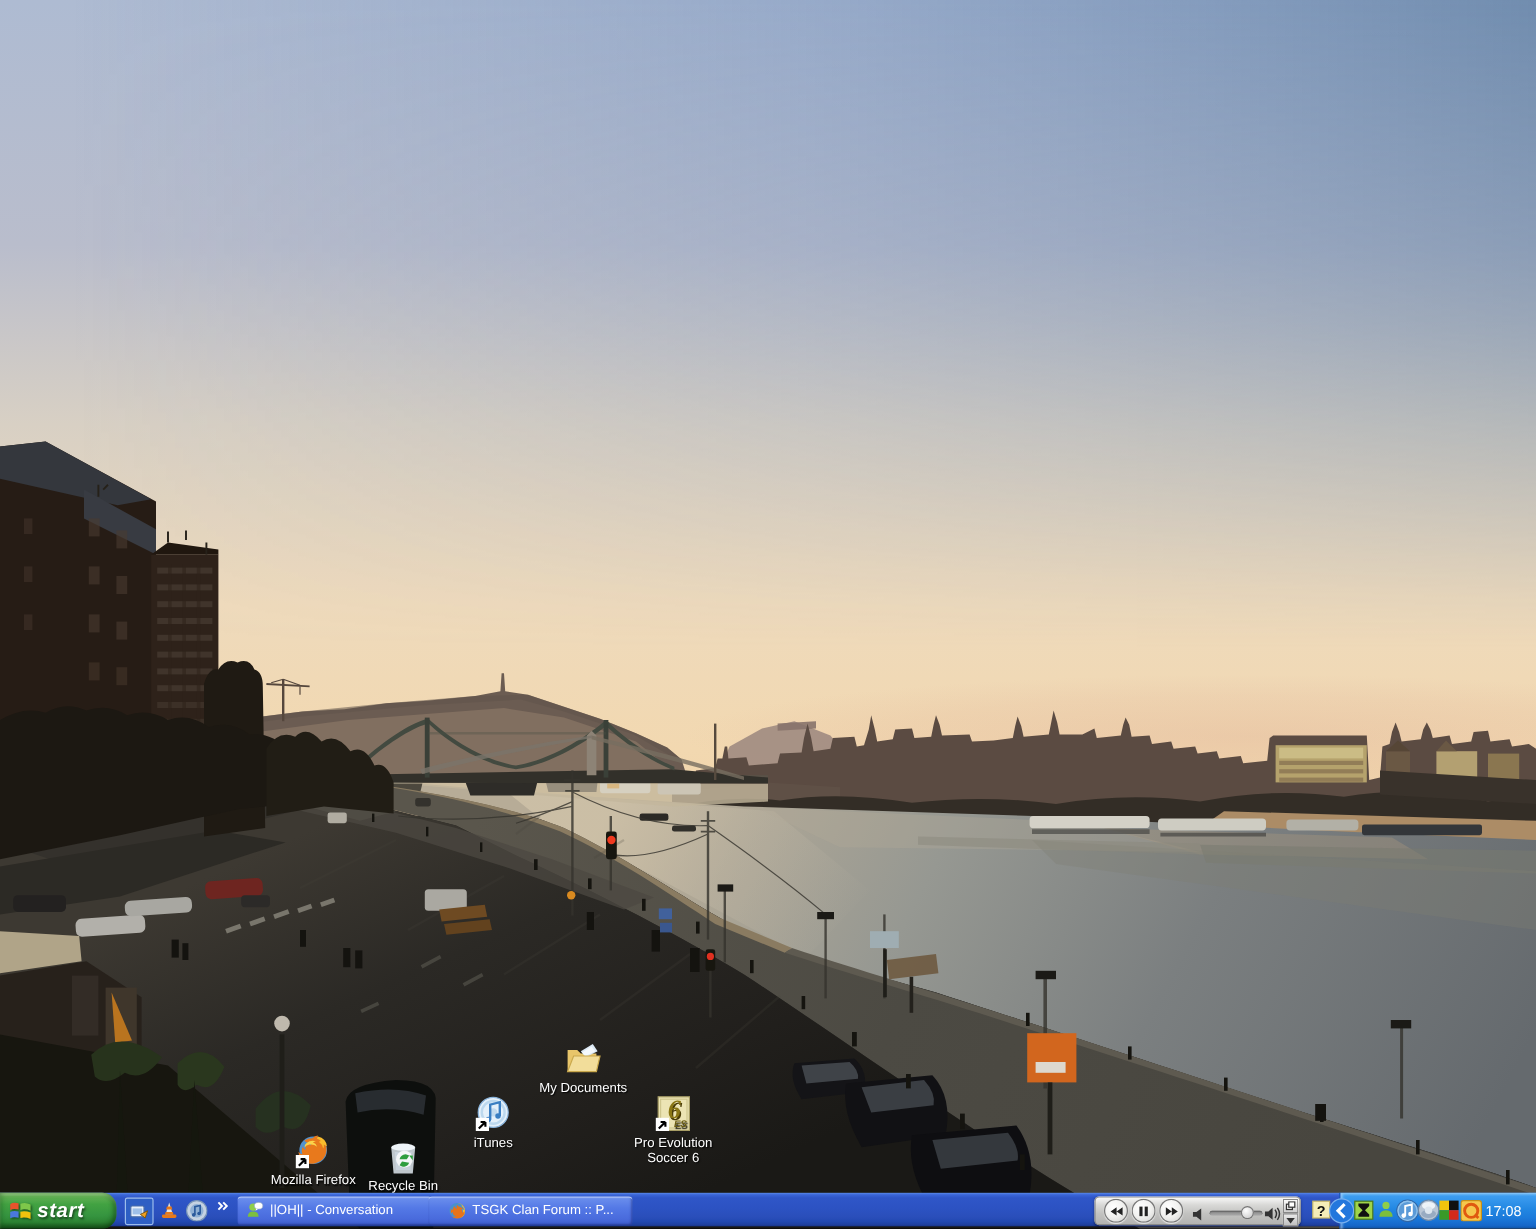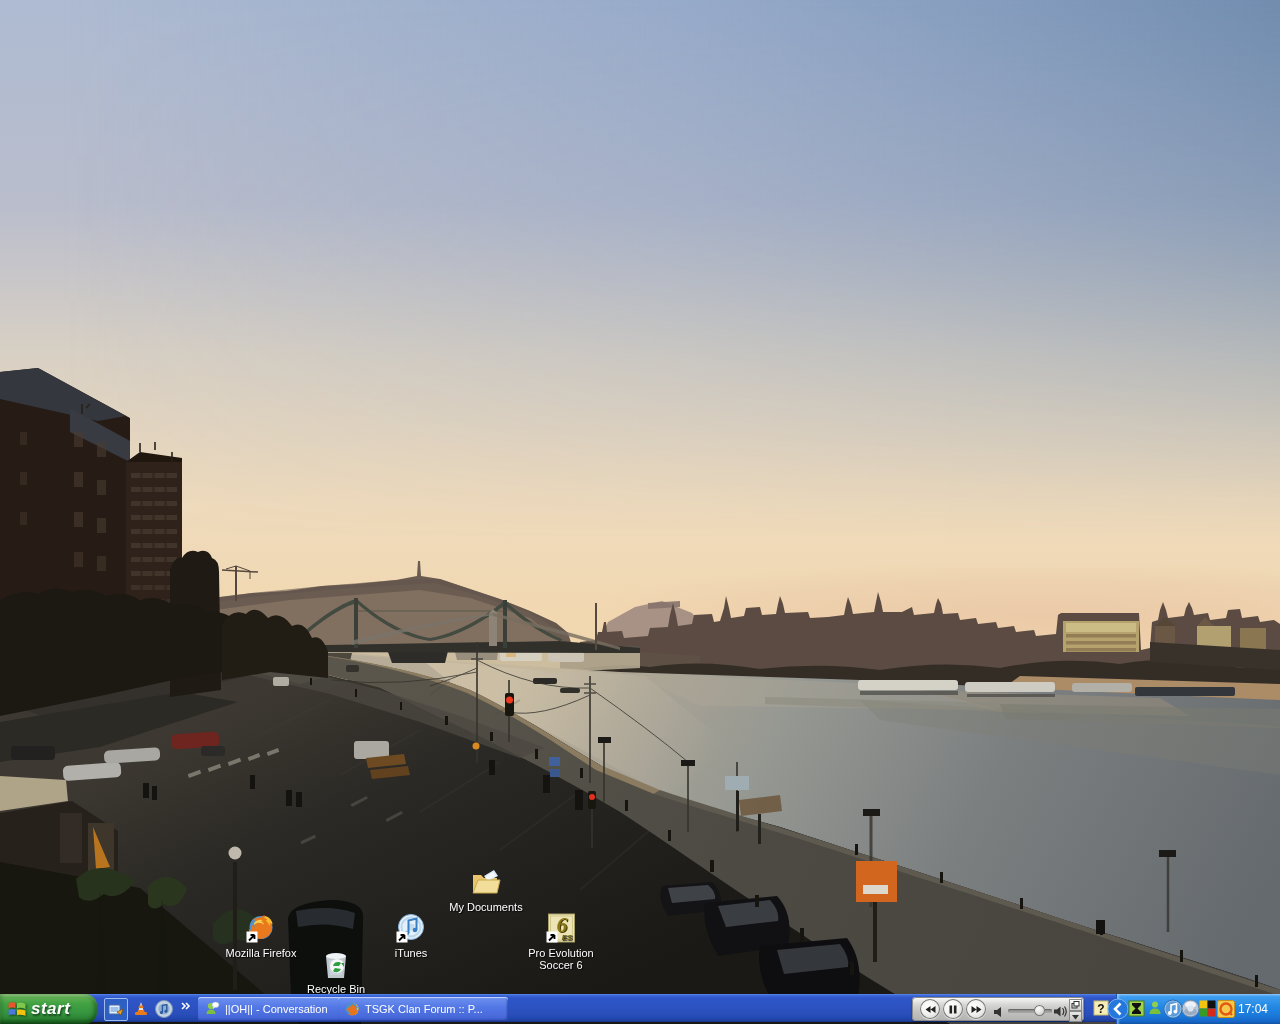--- a/index.html
+++ b/index.html
@@ -354,21 +354,21 @@
 <rect x="152" y="786" width="5" height="14"></rect>
 <rect x="296" y="792" width="6" height="15"></rect>
 <rect x="250" y="775" width="5" height="14"></rect>
 <rect x="489" y="760" width="6" height="15"></rect>
 <rect x="543" y="775" width="7" height="18"></rect>
 <rect x="575" y="790" width="8" height="20"></rect>
 <rect x="1096" y="920" width="9" height="14"></rect>
 </g>
 </svg>
 
-<div class="icon" style="left:216px;top:912px;">
+<div class="icon" style="left:216px;top:943px;">
 <svg width="32" height="32" viewBox="0 0 32 32">
         <circle cx="16" cy="15.5" r="11.5" fill="#5291cd"></circle>
         <path d="M9,7.5 q3,-2.2 6.5,-2 q1.5,-2 4.5,-2.2 q-0.6,1.5 -0.2,2.7 q3.5,0.8 5.5,3.5 q2.2,3 1.8,6.5 q-0.9,8.2 -9.3,10.4 q-7.6,1.9 -12.1,-3.9 q-1.9,-2.5 -2,-5.8 q1.4,1.9 3.3,2.3 q-1.3,-3.3 0.4,-6.3 q0.8,1.9 2.2,2.6 q-0.9,-4.4 2.4,-7.3 q0.3,2.6 2.1,3.6 q-1.2,-3.3 0.6,-5.8 q1.6,2.2 4.5,2.9 q3.2,0.9 4.6,2.7 l-3.3,-0.3 q2.7,2.2 2.5,5.4 q1.4,-0.4 2.1,-1.5 q0.2,2.7 -1.6,5 q-2,2.6 -5.4,2.9 q3.6,-5.7 0.4,-10.6 q-2.4,-3.4 -6.6,-3.2 q-2.1,0.1 -3.4,-1.6 z" fill="#e8791c"></path>
         <path d="M20,4 q3.2,0.6 5.3,3 q2,2.3 2.2,5.5 l-2.6,-1.8 q0.3,2 -0.6,3.4 q-0.7,-3.6 -3.6,-5.6 l1.7,-0.7 q-1.5,-1.5 -3.2,-1.8 q0.2,-1.2 0.8,-2 z" fill="#f9bc2d"></path>
         <path d="M10.5,9.5 q3.5,-2.8 7.8,-1.4 l-2.6,0.8 q2.8,1.2 3.6,3.8 q-2.9,-2.5 -6.4,-1.9 q-2.8,0.5 -4.1,2.4 q-0.3,-2.4 1.7,-3.7 z" fill="#fbd34a"></path>
         <rect x="1.5" y="19.5" width="11" height="11" fill="#fff"></rect>
         <path d="M4,28.5 L9.5,23 M9.5,23 L9.5,27 M9.5,23 L5.5,23" stroke="#000" stroke-width="1.8" fill="none"></path>
       </svg>
 Mozilla Firefox</div>
 <div class="icon" style="left:291px;top:948px;">
@@ -455,21 +455,21 @@
         </svg></div>
  <div class="taskbtn" style="left:198px;width:150px;">
   <svg width="16" height="16" viewBox="0 0 16 16" style="flex:none;">
           <ellipse cx="7" cy="5" rx="3.2" ry="3" fill="#8fce4a"></ellipse>
           <path d="M2.5,13 Q2.5,8.5 7,8.5 Q11.5,8.5 11.5,13 Z" fill="#7cbf3e"></path>
           <ellipse cx="11.5" cy="3.8" rx="3.5" ry="2.8" fill="#fff" stroke="#9ab0c8" stroke-width="0.6"></ellipse>
           <path d="M9.5,6 L9,8 L11,6.5 Z" fill="#fff"></path>
         </svg>
   <span>||OH|| - Conversation</span>
       </div>
- <div class="taskbtn" style="left:338px;width:158px;">
+ <div class="taskbtn" style="left:357px;width:158px;justify-content:center;">
   <svg width="16" height="16" viewBox="0 0 16 16" style="flex:none;">
           <circle cx="8" cy="8" r="6.5" fill="#4a90cc"></circle>
           <path d="M8,1.5 a6.5,6.5 0 0 1 6.5,6.5 a6.5,6.5 0 0 1 -5,6.3 q4.2,-3.2 3,-7.6 l1.6,0.8 q-0.6,-2.5 -2.7,-3.7 l1.1,-0.3 q-2,-1.6 -4.5,-2 z" fill="#f9bc2d"></path>
           <path d="M14.5,8 a6.5,6.5 0 0 1 -6.5,6.5 a6.5,6.5 0 0 1 -4.7,-2 q1.9,0.9 3.6,0.3 q-2.6,-1.1 -2.9,-3.7 q-0.8,0.6 -1.1,1.4 q-0.9,-2.5 0.6,-4.5 q0.3,1.1 1.1,1.4 q-0.3,-2 1.1,-3.4 q0.3,1.7 2.3,2.3 q-1.4,-2 0,-3.4 q0.6,1.4 2.6,2 q2,0.9 2.4,1.7 l-1.8,-0.1 q1.4,1.2 1.2,2.9 q0.9,-0.3 1.1,-0.9 q0.3,1.1 -0.6,2.6 z" fill="#e8731a"></path>
         </svg>
   <span>TSGK Clan Forum :: P...</span>
       </div>
  <div id="deskband">
   <div class="mbtn" style="left:8px;">
           <svg width="11" height="9" viewBox="0 0 11 9">
@@ -546,16 +546,16 @@
           <rect x="0.5" y="0.5" width="8" height="8" fill="#f2c40e"></rect>
           <rect x="8.5" y="0.5" width="8" height="8" fill="#111"></rect>
           <rect x="0.5" y="8.5" width="8" height="8" fill="#3a9a28"></rect>
           <rect x="8.5" y="8.5" width="8" height="8" fill="#d42a1a"></rect>
         </svg>
   <svg class="tico" style="left:100px;" width="18" height="18" viewBox="0 0 18 18">
           <rect x="0.5" y="0.5" width="17" height="17" rx="2" fill="#f6c84c" stroke="#c89018"></rect>
           <circle cx="9" cy="9" r="5.5" fill="none" stroke="#e05a10" stroke-width="2.4"></circle>
           <path d="M12,12 L15,15" stroke="#e05a10" stroke-width="2.4"></path>
         </svg>
-  <span id="clock">17:04</span>
+  <span id="clock">17:08</span>
  </div>
 </div>
 </div>
 
 </body></html>

